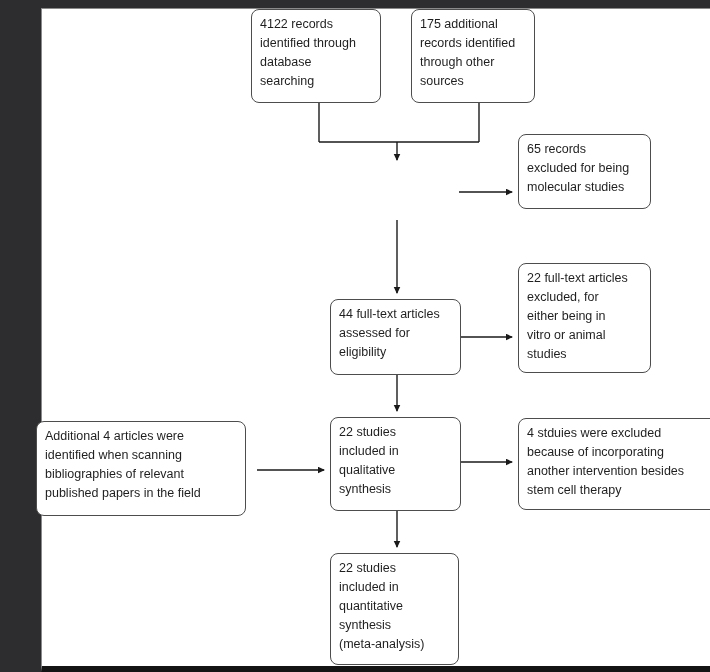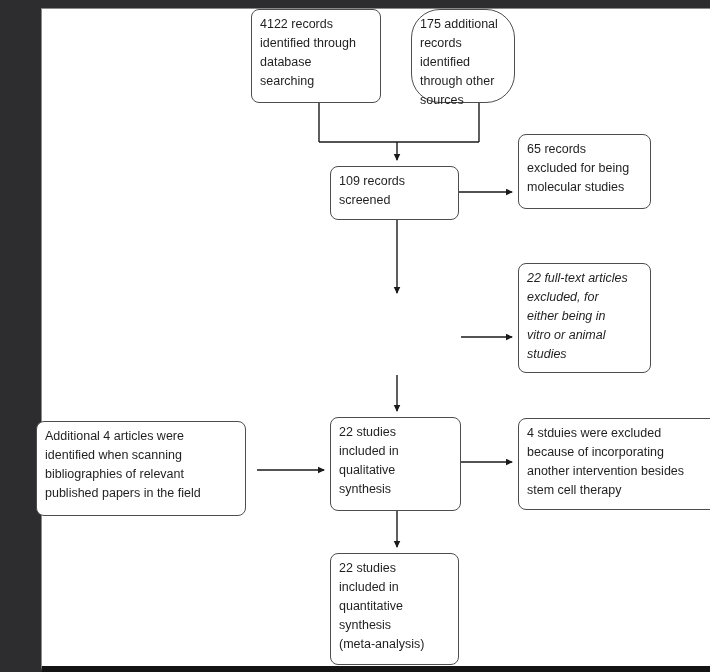--- a/index.html
+++ b/index.html
@@ -68,34 +68,35 @@
     <line x1="226" y1="470" x2="293" y2="470" marker-end="url(#arrow)"></line>
     <line x1="430" y1="462" x2="481" y2="462" marker-end="url(#arrow)"></line>
     <line x1="366" y1="511" x2="366" y2="547" marker-end="url(#arrow)"></line>
   </svg>
 
   <div class="flow-box" style="left:220px; top:9px; width:130px; height:94px;">4122 records
 identified through
 database
 searching</div>
 
-  <div class="flow-box" style="left:380px; top:9px; width:104px; height:94px;border-radius:29px;">175 additional
+  <div class="flow-box" style="left:380px; top:9px; width:124px; height:94px;">175 additional
 records identified
 through other
 sources</div>
 
-  <div class="flow-box" style="left:299px; top:166px; width:129px; height:54px;">109 records
-screened</div>
 
   <div class="flow-box" style="left:487px; top:134px; width:133px; height:75px;">65 records
 excluded for being
 molecular studies</div>
 
+  <div class="flow-box" style="left:299px; top:299px; width:131px; height:76px;">44 full-text articles
+assessed for
+eligibility</div>
 
-  <div class="flow-box" style="left:487px; top:263px; width:133px; height:110px;font-style:italic;">22 full-text articles
+  <div class="flow-box" style="left:487px; top:263px; width:133px; height:110px;">22 full-text articles
 excluded, for
 either being in
 vitro or animal
 studies</div>
 
   <div class="flow-box" style="left:5px; top:421px; width:210px; height:95px;">Additional 4 articles were
 identified when scanning
 bibliographies of relevant
 published papers in the field</div>
 

